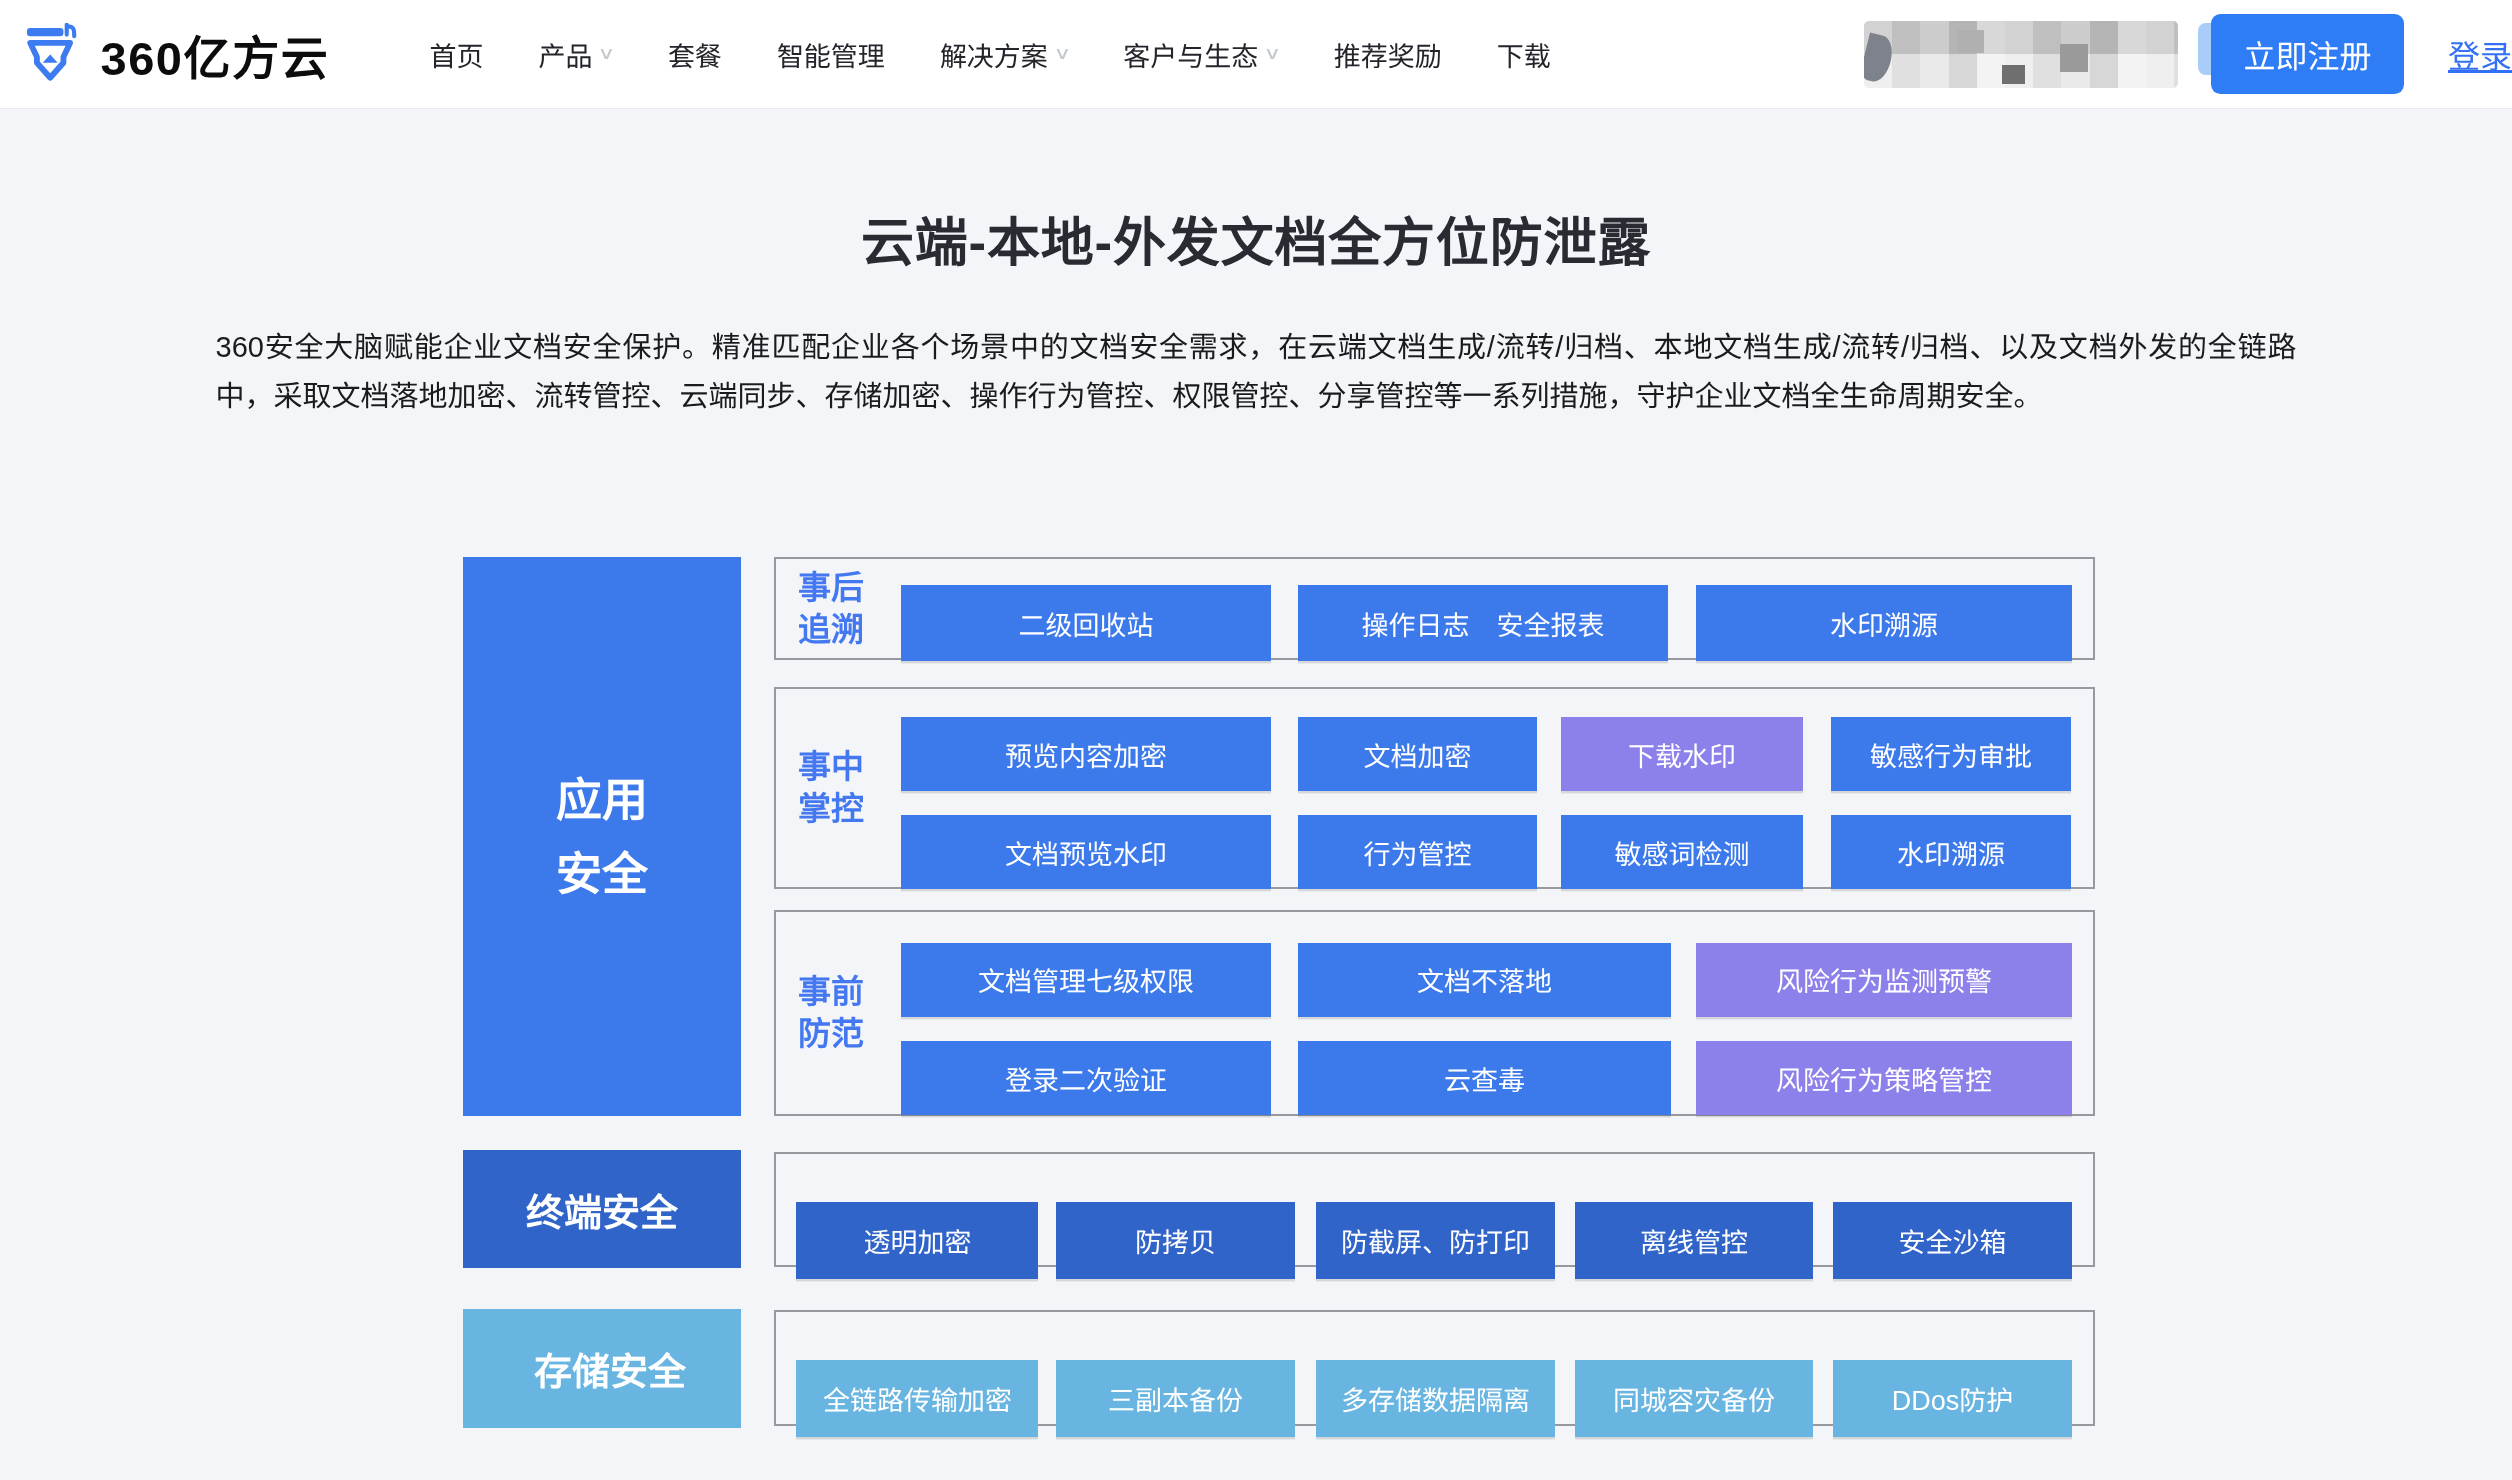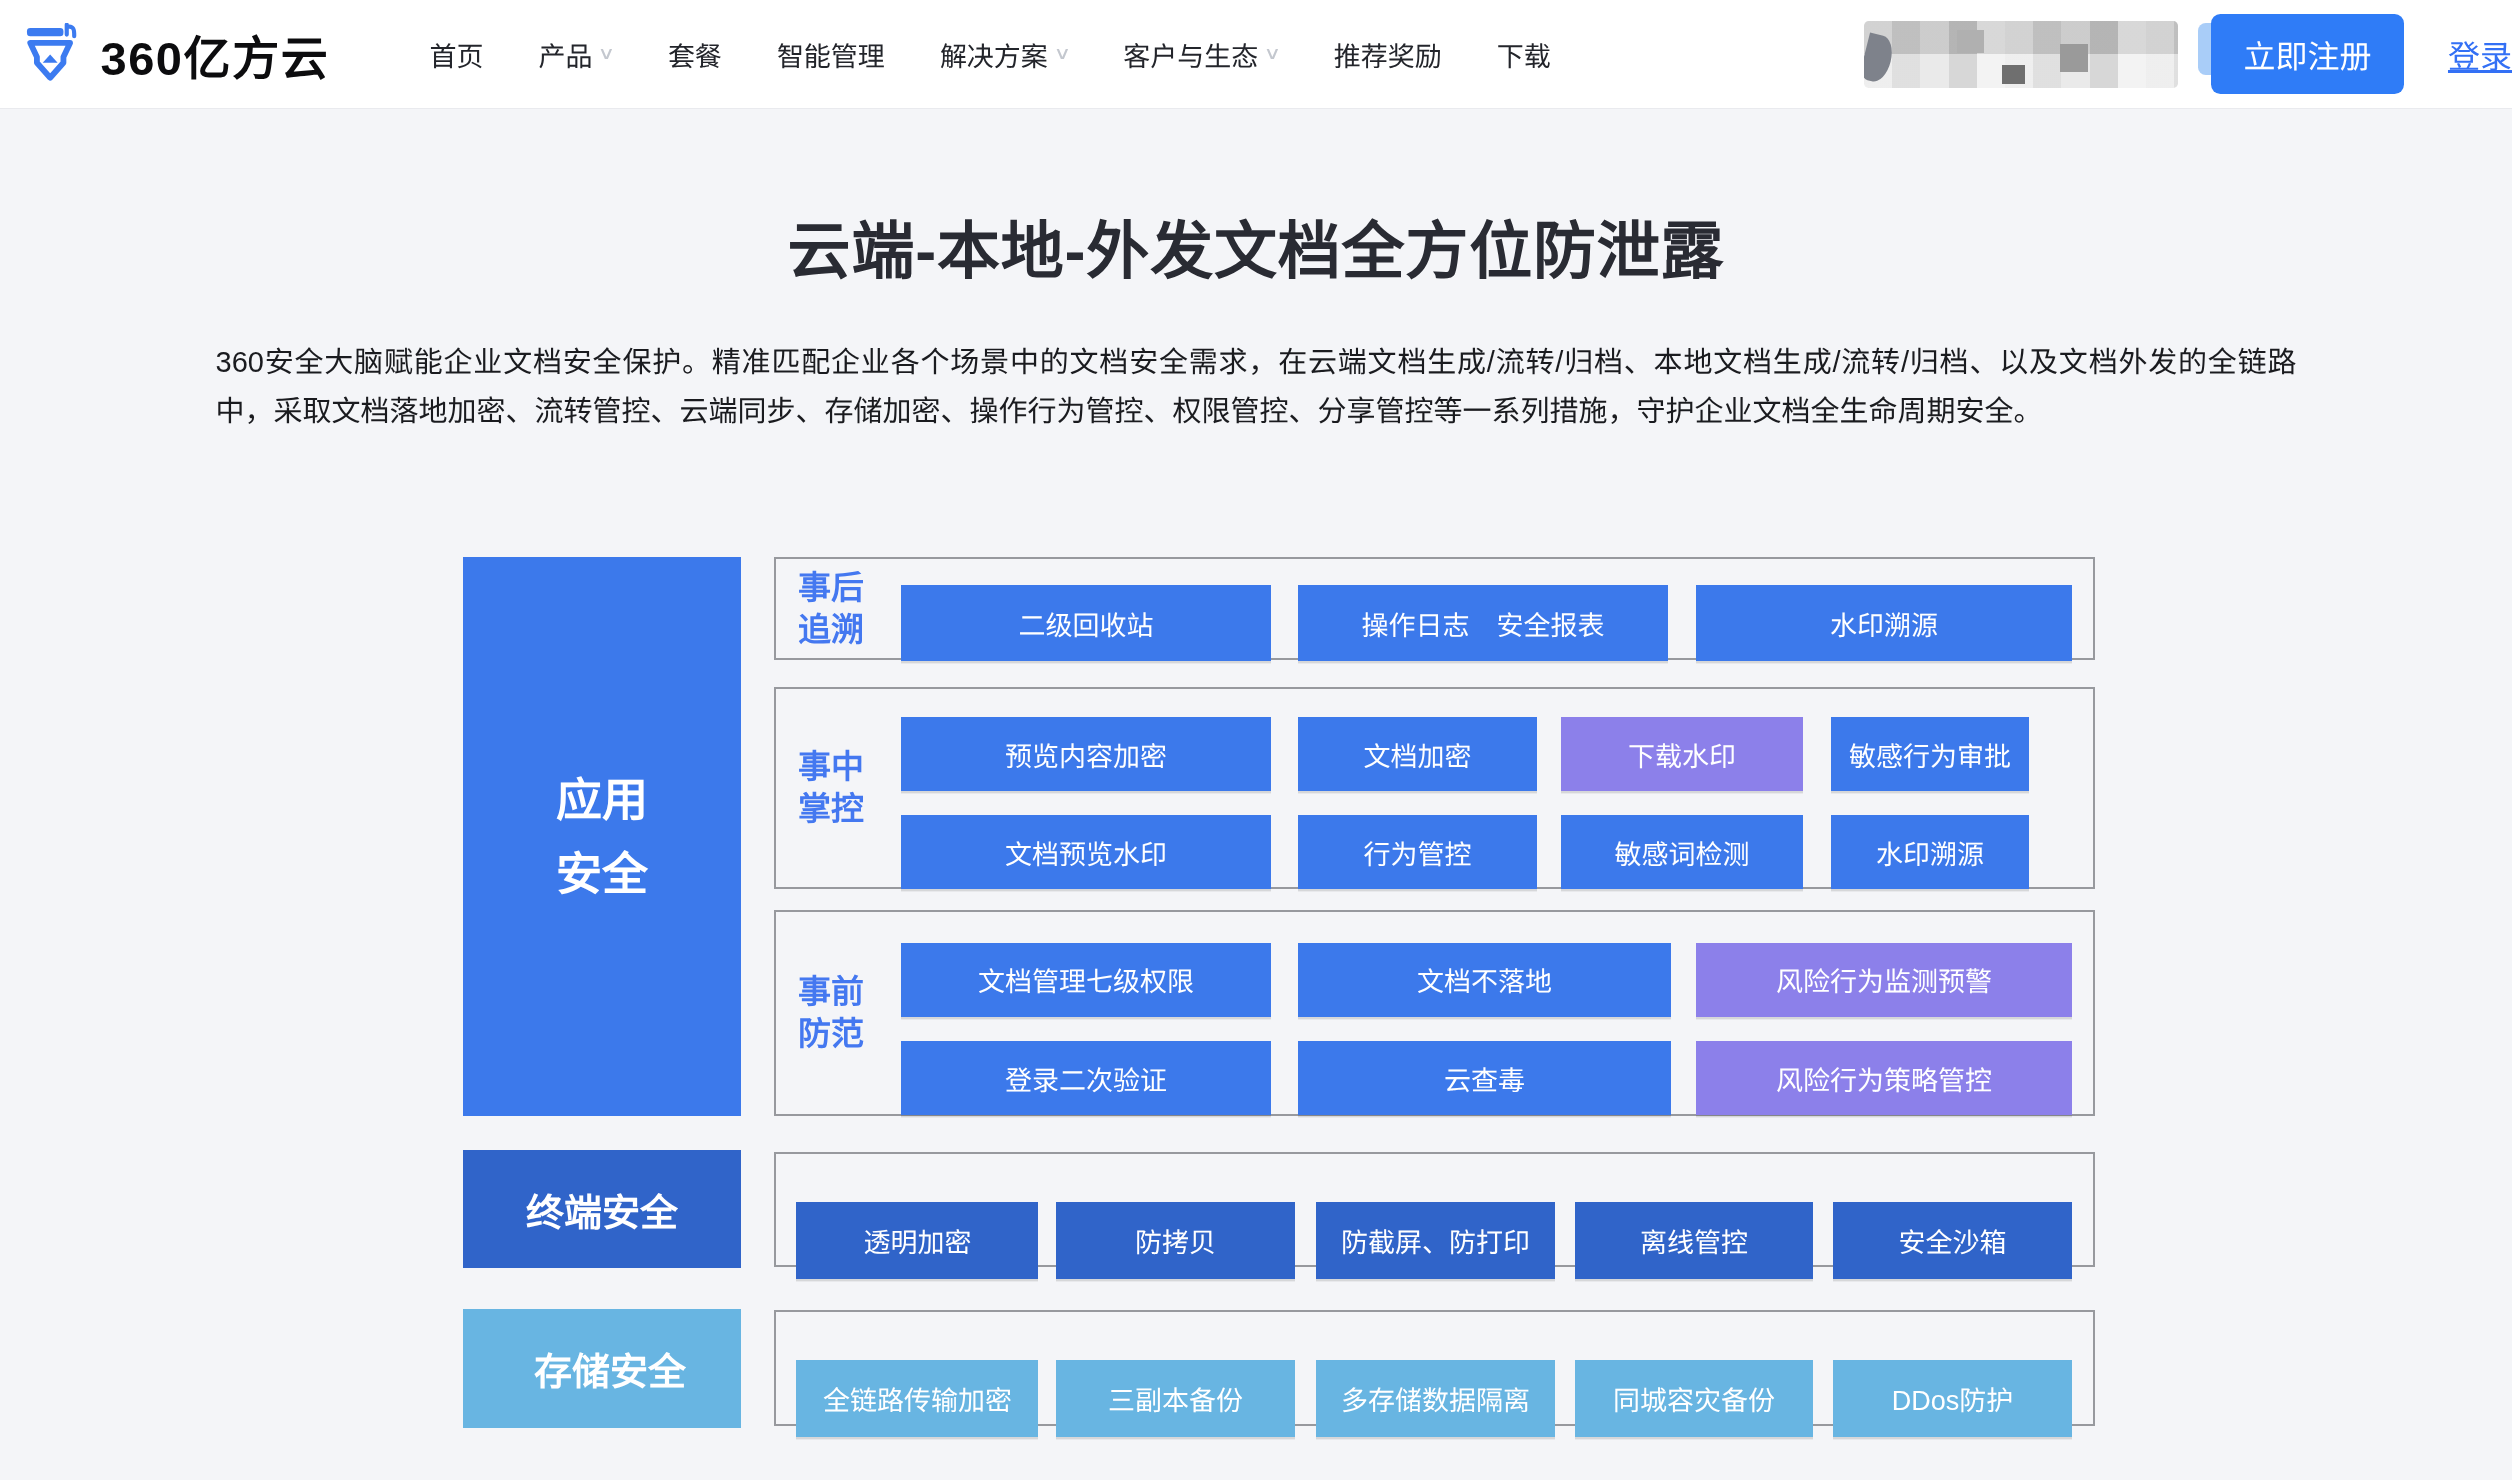--- a/index.html
+++ b/index.html
@@ -57,21 +57,21 @@
     border:none;border-radius:9.4px;font-size:32px;
     font-family:inherit;cursor:pointer;position:relative;z-index:2;
   }
   .login-link{
     margin-left:44px;font-size:32px;color:var(--loginblue);
     text-decoration:underline;white-space:nowrap;cursor:pointer;
   }
   
   .hero-title{
     margin:91px 0 0;text-align:center;
-    font-size:63px;font-weight:800;color:#292B33;letter-spacing:0.8px;
+    font-size:53px;font-weight:800;color:#292B33;letter-spacing:0.8px;
   }
   .hero-desc{
     width:2081px;margin:47px auto 0;
     font-size:29px;line-height:49px;color:#1A1B1F;text-align:justify;
   }
   
   .diagram{position:absolute;left:463px;top:557px;width:1632px;height:872px;}
   .side-label{
     position:absolute;display:flex;flex-direction:column;align-items:center;justify-content:center;
     color:#fff;font-weight:700;text-align:center;
@@ -108,21 +108,21 @@
   
   .g1 .b0{left:125px;top:11px;width:370px;height:76px;}
   .g1 .b1{left:522px;top:11px;width:370px;height:76px;}
   .g1 .b2{left:920px;top:11px;width:376px;height:76px;}
   
   .g2 .r0{top:13.3px;height:74px;}
   .g2 .r1{top:111px;height:74px;}
   .g2 .c0{left:125px;width:370px;}
   .g2 .c1{left:522px;width:239px;}
   .g2 .c2{left:785px;width:242px;}
-  .g2 .c3{left:1055px;width:198px;}
+  .g2 .c3{left:1055px;width:240px;}
   
   .g3 .r0{top:15.7px;height:74px;}
   .g3 .r1{top:114px;height:74px;}
   .g3 .c0{left:125px;width:370px;}
   .g3 .c1{left:522px;width:373px;}
   .g3 .c2{left:920px;width:376px;}
   
   .g4 .bx,.g5 .bx{top:33px;height:77px;}
   .k0{left:20.4px;width:242px;}
   .k1{left:280px;width:239px;}

